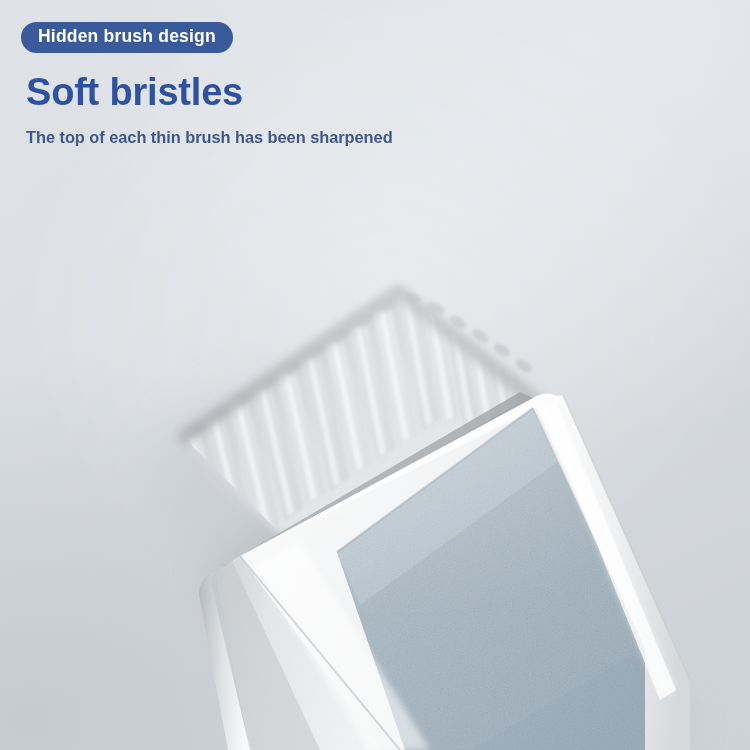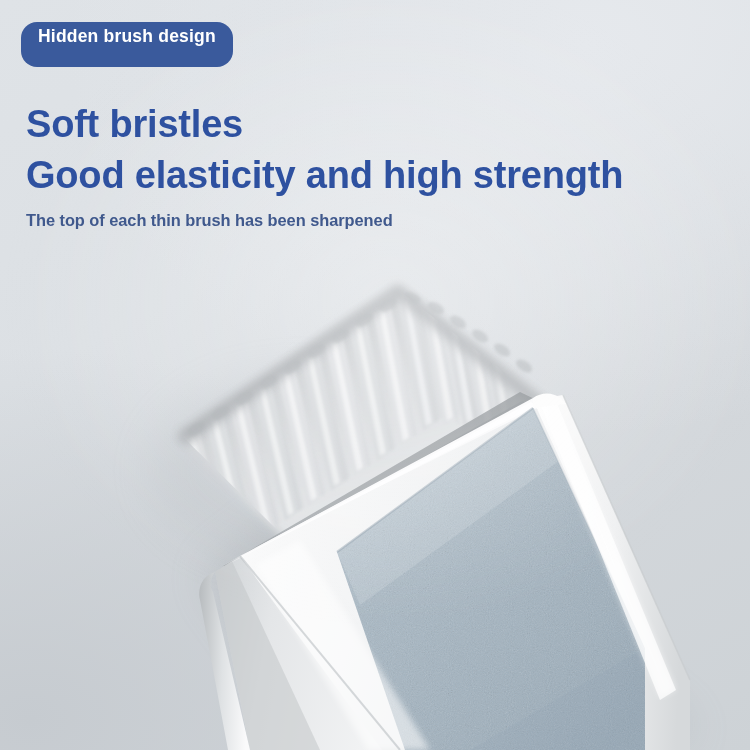--- a/index.html
+++ b/index.html
@@ -36,26 +36,26 @@
     box-sizing: border-box;
   }
   .badge {
     display: inline-block;
     margin-left: 21px;
     background: #3a5a9c;
     color: #ffffff;
     font-size: 17.5px;
     font-weight: bold;
     letter-spacing: 0.2px;
-    padding: 6px 17px 21px 17px;
+    padding: 6px 17px 7px 17px;
     border-radius: 16px;
     line-height: 1;
   }
   .headline {
-    margin: 32px 0 0 26px;
+    margin: 14px 0 0 26px;
     color: #2e51a0;
     font-size: 38px;
     font-weight: bold;
     line-height: 51px;
     letter-spacing: -0.2px;
     white-space: nowrap;
   }
   .subcopy {
     margin: 8px 0 0 26px;
     color: #40598d;
@@ -334,21 +334,20 @@
     </svg>
   </div>
 
   <div class="vignette"></div>
 
   <div class="text-block">
     <div class="badge">Hidden brush design</div>
 
     <div class="headline">
       <div>Soft bristles</div>
-      <div>Good elasticity and high strength</div>
     </div>
 
     <div class="subcopy">
       <div>The top of each thin brush has been sharpened</div>
     </div>
   </div>
 
 </div>
 
 </body></html>

